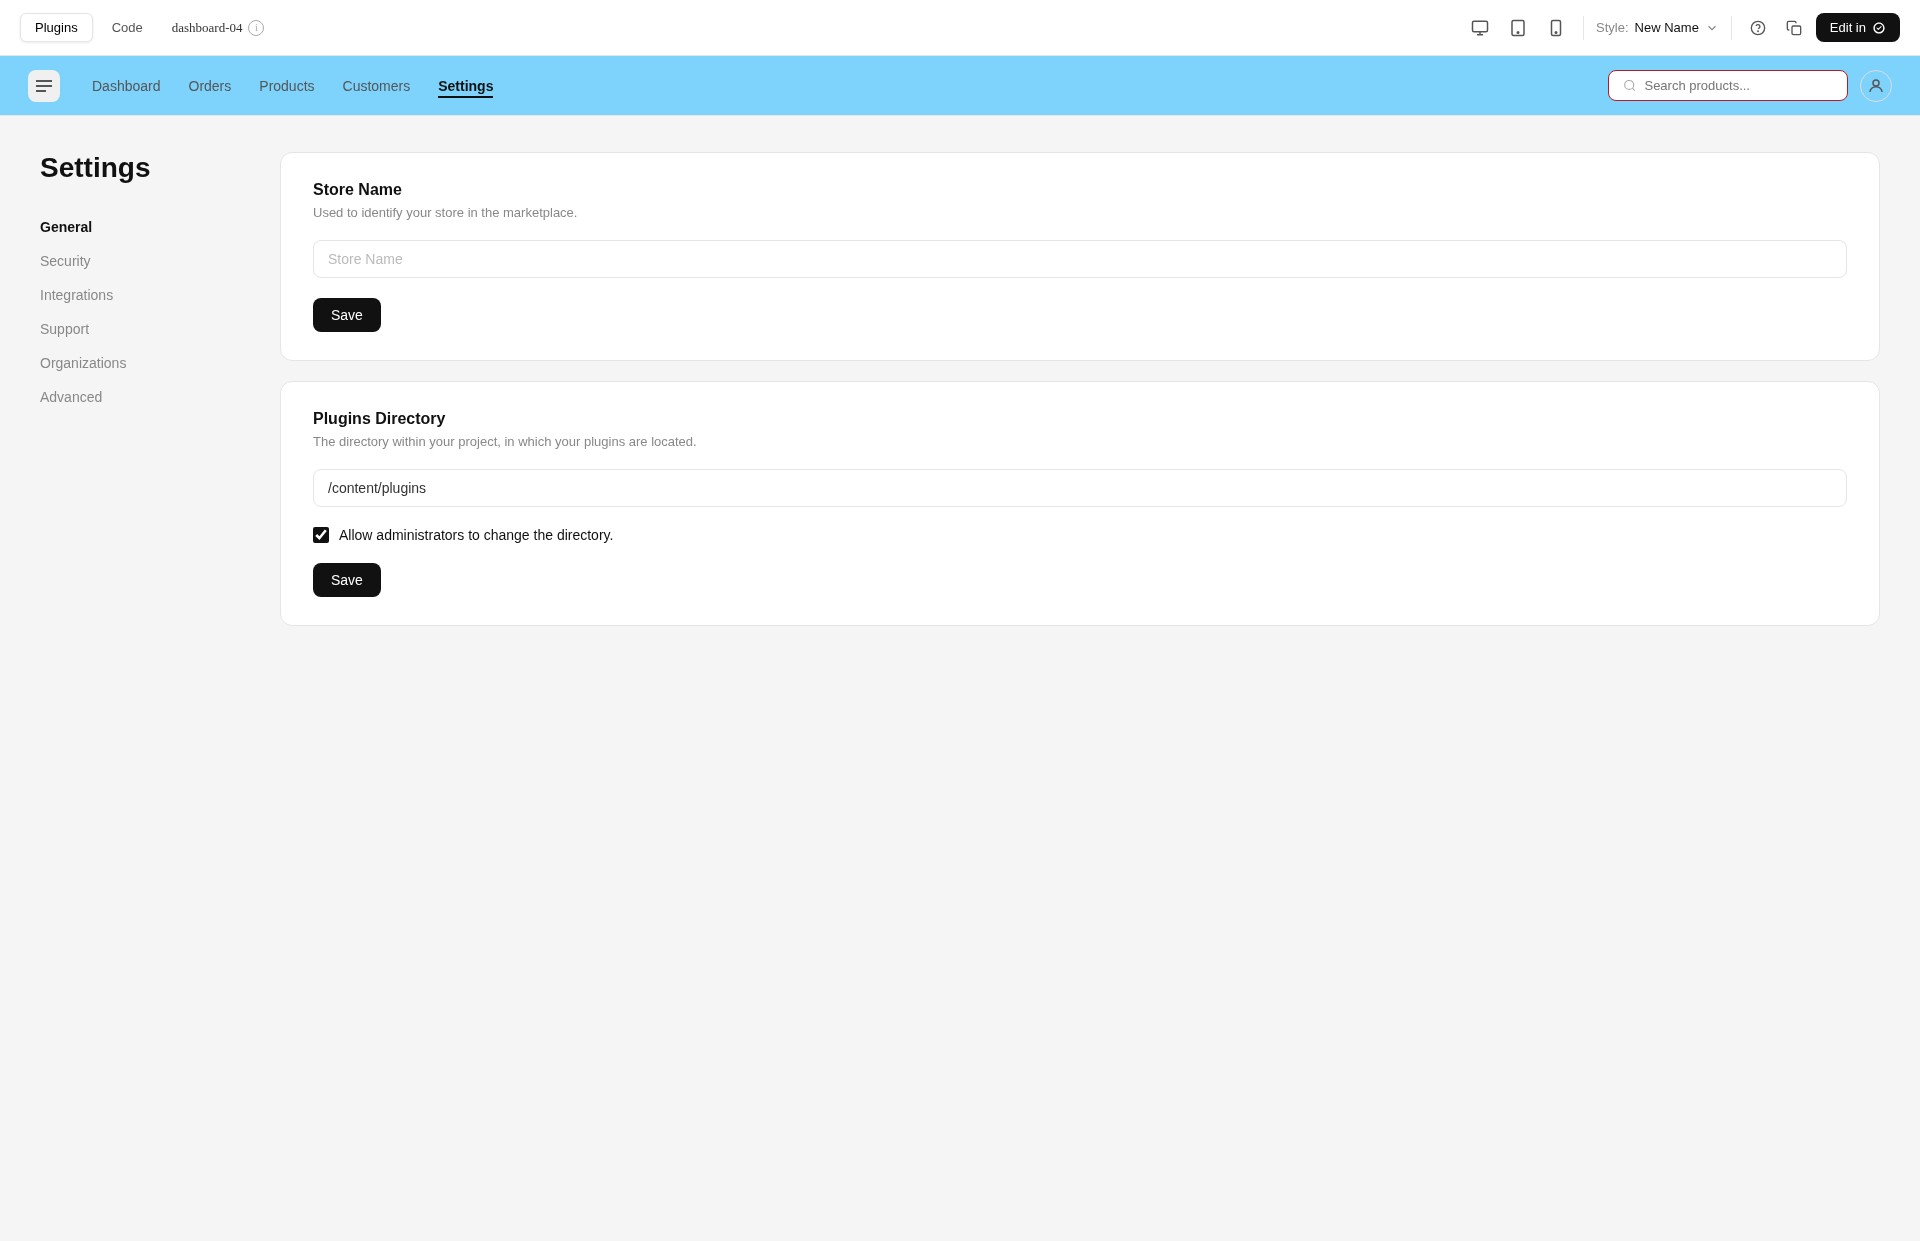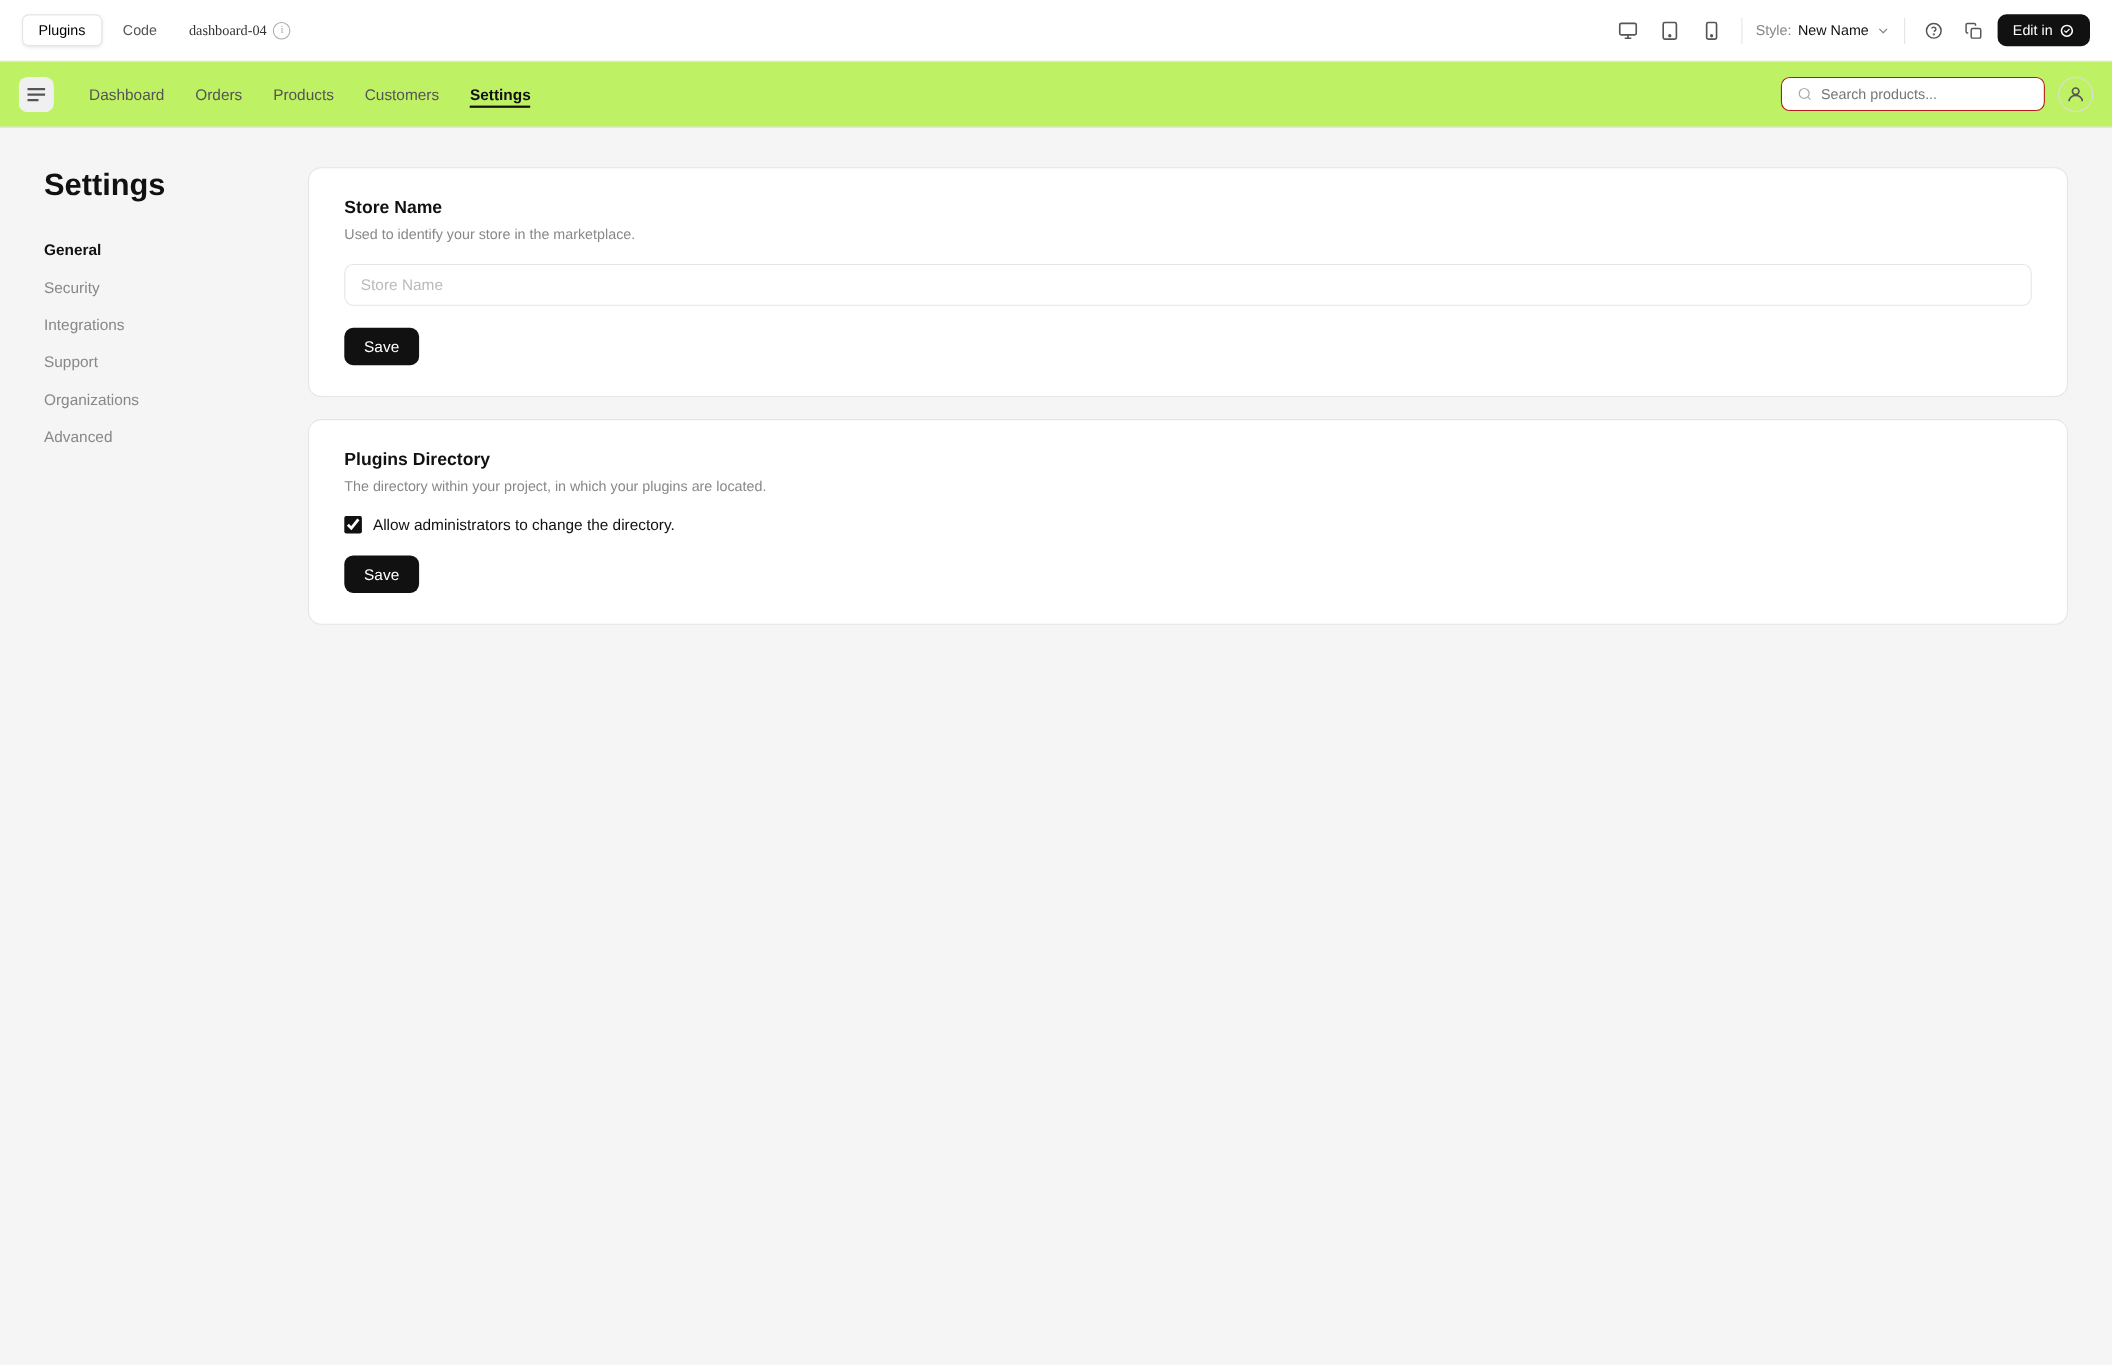--- a/index.html
+++ b/index.html
@@ -30,22 +30,22 @@
     .style-value { font-weight: 500; color: #111; }
     .edit-btn {
       background: #111; color: #fff; border: none; border-radius: 8px;
       padding: 7px 14px; font-size: 13px; font-weight: 500; cursor: pointer;
       display: flex; align-items: center; gap: 6px;
     }
     .edit-btn svg { width: 14px; height: 14px; }
 
     
     .app-nav {
-      background: #bef264; border-bottom: 1px solid #e5e5e5;
-      display: flex; align-items: center; padding: 0 17px; height: 60px; gap: 28px;
+      background: #7dd3fc; border-bottom: 1px solid #e5e5e5;
+      display: flex; align-items: center; padding: 0 28px; height: 60px; gap: 28px;
     }
     .app-logo { width: 32px; height: 32px; margin-right: 4px; }
     .nav-link { font-size: 14px; color: #555; text-decoration: none; cursor: pointer; padding: 4px 0; }
     .nav-link.active { color: #111; font-weight: 600; border-bottom: 2px solid #111; padding-bottom: 2px; }
     .nav-right { margin-left: auto; display: flex; align-items: center; gap: 12px; }
     .search-box {
       display: flex; align-items: center; gap: 8px;
       border: 1px solid #b91c1c; border-radius: 8px; padding: 7px 14px;
       width: 240px; background: #fff;
     }
@@ -194,20 +194,21 @@
     <div class="card">
       <div class="card-title">Store Name</div>
       <div class="card-desc">Used to identify your store in the marketplace.</div>
       <input class="field-input" type="text" placeholder="Store Name" style="">
       <button class="save-btn">Save</button>
     </div>
 
     <div class="card">
       <div class="card-title">Plugins Directory</div>
       <div class="card-desc">The directory within your project, in which your plugins are located.</div>
+      <input class="field-input" type="text" value="/content/plugins" style="">
       <div class="checkbox-row">
         <input type="checkbox" id="admin-checkbox" checked="" style="">
         <label class="checkbox-label" for="admin-checkbox">Allow administrators to change the directory.</label>
       </div>
       <button class="save-btn">Save</button>
     </div>
 
   </div>
 </div>
 

